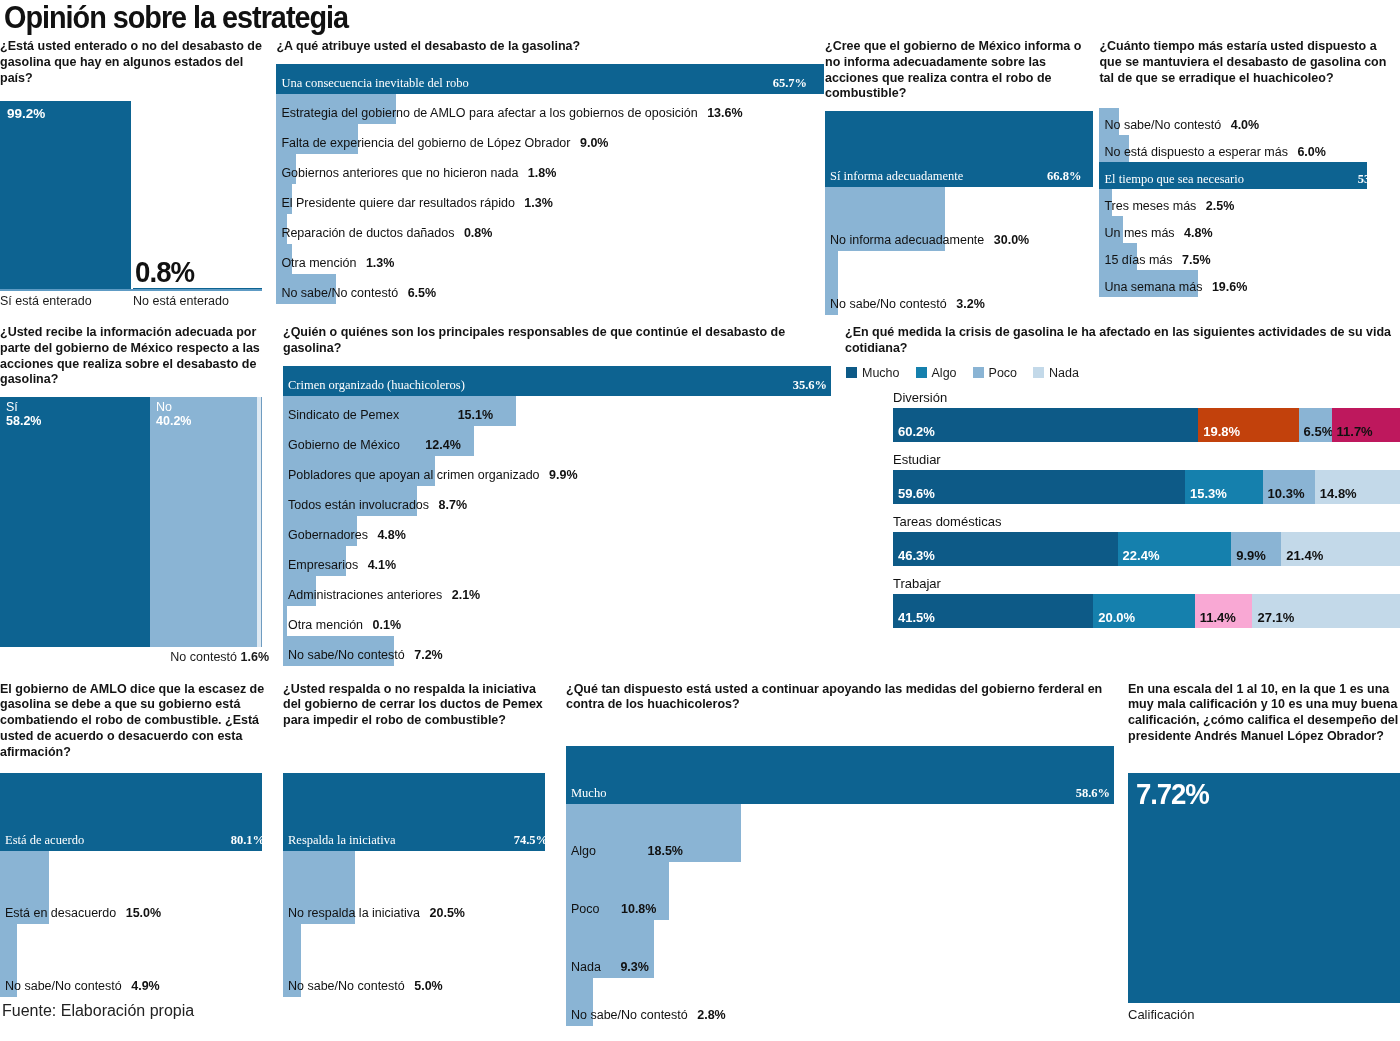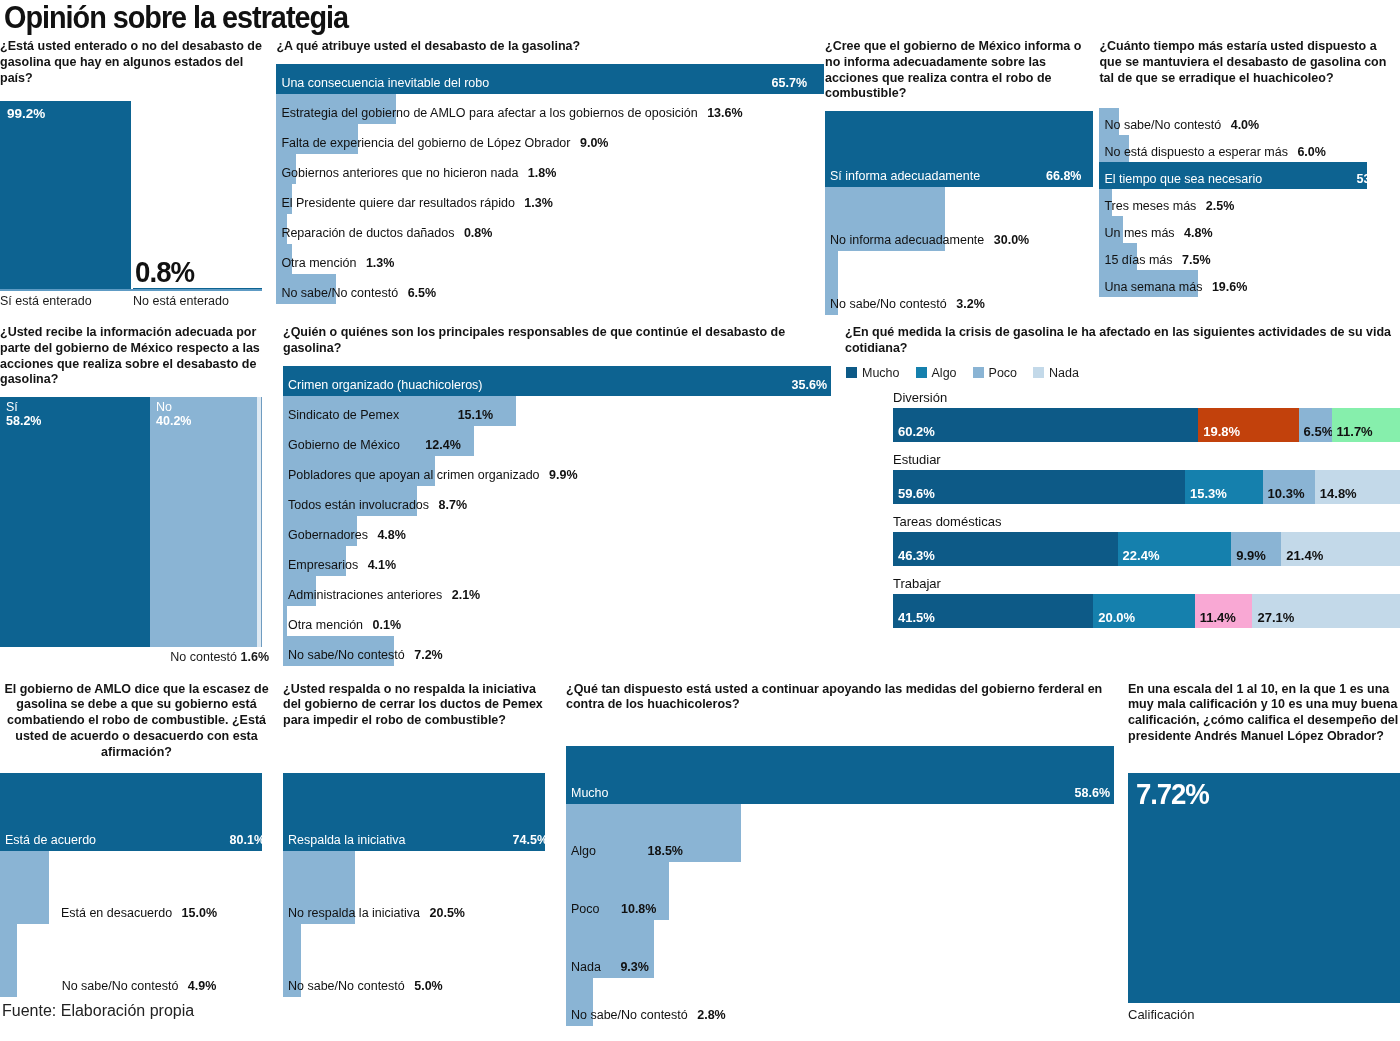--- a/index.html
+++ b/index.html
@@ -48,21 +48,21 @@
   .hbar.dark { background:#0d6391; }
   .hlabelline {
     position:absolute; left:5px; right:0; bottom:3px;
     font-size:12.5px; line-height:1.1;
     white-space:nowrap;
   }
   .hlabelline .lbl { font-weight:normal; color:#111; }
   .hlabelline .val { font-weight:bold; color:#111; margin-left:6px; }
   .hrow.dark .hlabelline .lbl,
   .hrow.dark .hlabelline .val { color:#ffffff; }
-  .hlabelline.spread { display:flex; justify-content:space-between; padding-right:8px; }
+  .hlabelline.spread { display:flex; justify-content:space-between; padding-right:8px;font-family:Liberation Serif, serif; }
   .hlabelline.spread .val { margin-left:0; }
 
   
   .vchart { position:relative; height:196px; }
   .vbar { position:absolute; bottom:0; background:#0d6391; }
   .vchart .axis { position:absolute; left:0; right:0; bottom:0; height:2px; background:#5e9bc4; }
   .bigpct {
     position:absolute;
     font-size:30px; font-weight:900; letter-spacing:-1px;
     color:#111; bottom:2px;
@@ -405,21 +405,21 @@
         <div class="stack">
           <div class="seg" style="width:60.2%; background:#0d5a87;">
               <span style="color:#fff;">60.2%</span>
             </div>
           <div class="seg" style="width:19.8%; background:#c2410c;">
               <span style="color:#fff;">19.8%</span>
             </div>
           <div class="seg" style="width:6.5%; background:#8ab4d4;">
               <span style="color:#111;">6.5%</span>
             </div>
-          <div class="seg" style="width:13.5%; background:#86efac;">
+          <div class="seg" style="width:13.5%; background:#be185d;">
               <span style="color:#111;">11.7%</span>
             </div>
         </div>
       </div>
 
       <div class="stackgroup">
         <div class="cat">Estudiar</div>
         <div class="stack">
           <div class="seg" style="width:57.6%; background:#0d5a87;">
               <span style="color:#fff;">59.6%</span>
@@ -469,21 +469,21 @@
           <div class="seg" style="width:29.1%; background:#c3d9e9;">
               <span style="color:#111;">27.1%</span>
             </div>
         </div>
       </div>
     </div>
   </div>
 
   <div class="row" style="margin-top:16px;">
 
-    <div class="panel" style="width:283px;text-align:center;">
+    <div class="panel" style="width:283px;">
       <div class="q" style="min-height:82px;">El gobierno de AMLO dice que la escasez de gasolina se debe a que su gobierno está combatiendo el robo de combustible. ¿Está usted de acuerdo o desacuerdo con esta afirmación?</div>
       <div class="hbars">
         <div class="hrow dark" style="height:78px;">
           <div class="hbar dark" style="width:262px;"></div>
           <div class="hlabelline spread">
             <span class="lbl">Está de acuerdo</span>
             <span class="val">80.1%</span>
           </div>
         </div>
         <div class="hrow" style="height:73px;">

